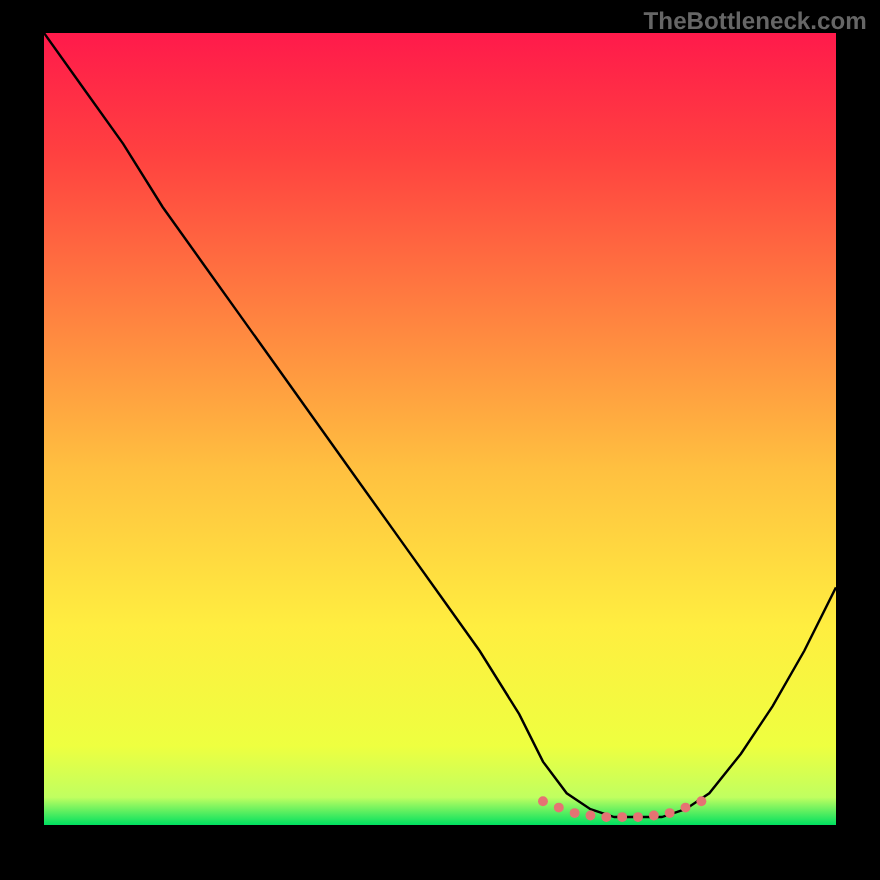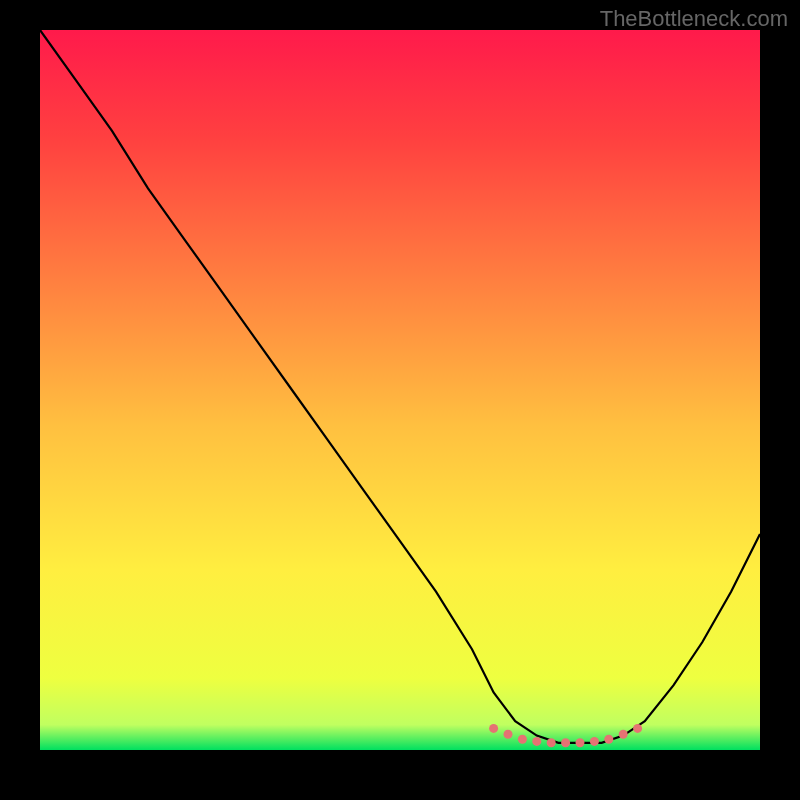--- a/index.html
+++ b/index.html
@@ -10,21 +10,21 @@
     height: 800px;
     position: relative;
     font-family: Arial, sans-serif;
   }
   .watermark {
     position: absolute;
     top: 6px;
     right: 12px;
     color: #666;
     font-size: 22px;
-    font-weight: normal;
+    font-weight: bold;
     z-index: 10;
   }
   .plot-area {
     position: absolute;
     left: 40px;
     top: 30px;
     width: 720px;
     height: 720px;
     overflow: hidden;
   }

